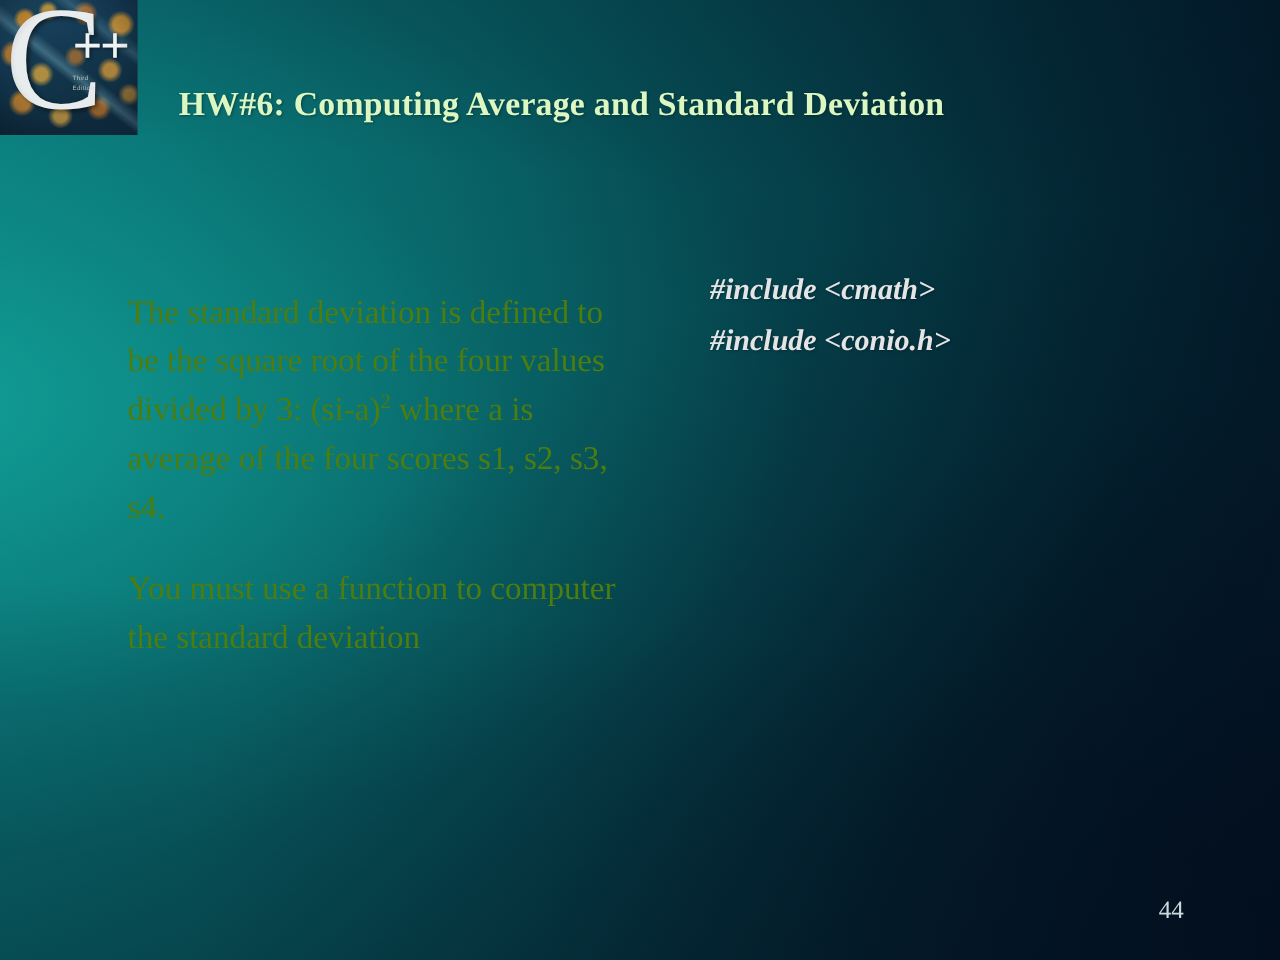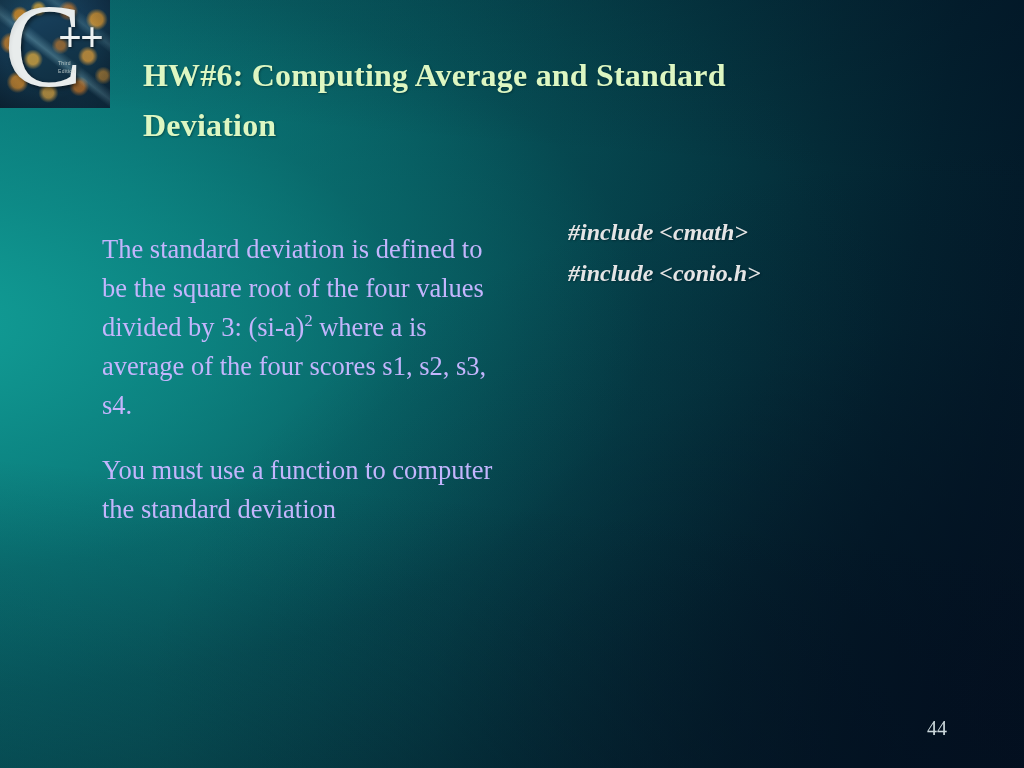--- a/index.html
+++ b/index.html
@@ -128,37 +128,37 @@
     line-height: 1.5;
     color: #cfd9d6;
     opacity: 0.85;
     letter-spacing: 0.3px;
   }
 
   
   #title {
     position: absolute;
     left: 143px;
-    top: 30px;
+    top: 44px;
     width: 700px;
     color: #ddf7c2;
-    font-size: 32px;
+    font-size: 27px;
     font-weight: bold;
     line-height: 1.56;
     letter-spacing: 0.2px;
     text-shadow: 1px 1px 2px rgba(0,30,30,0.45);
   }
 
   
   #body-left {
     position: absolute;
     left: 102px;
     top: 203px;
     width: 408px;
-    color: #c4b5fd;
+    color: #4d7c0f;
     font-size: 26.5px;
     line-height: 1.475;
   }
   #body-left .para + .para {
   }
   #body-left sup {
     font-size: 0.62em;
     vertical-align: super;
     line-height: 0;
   }

